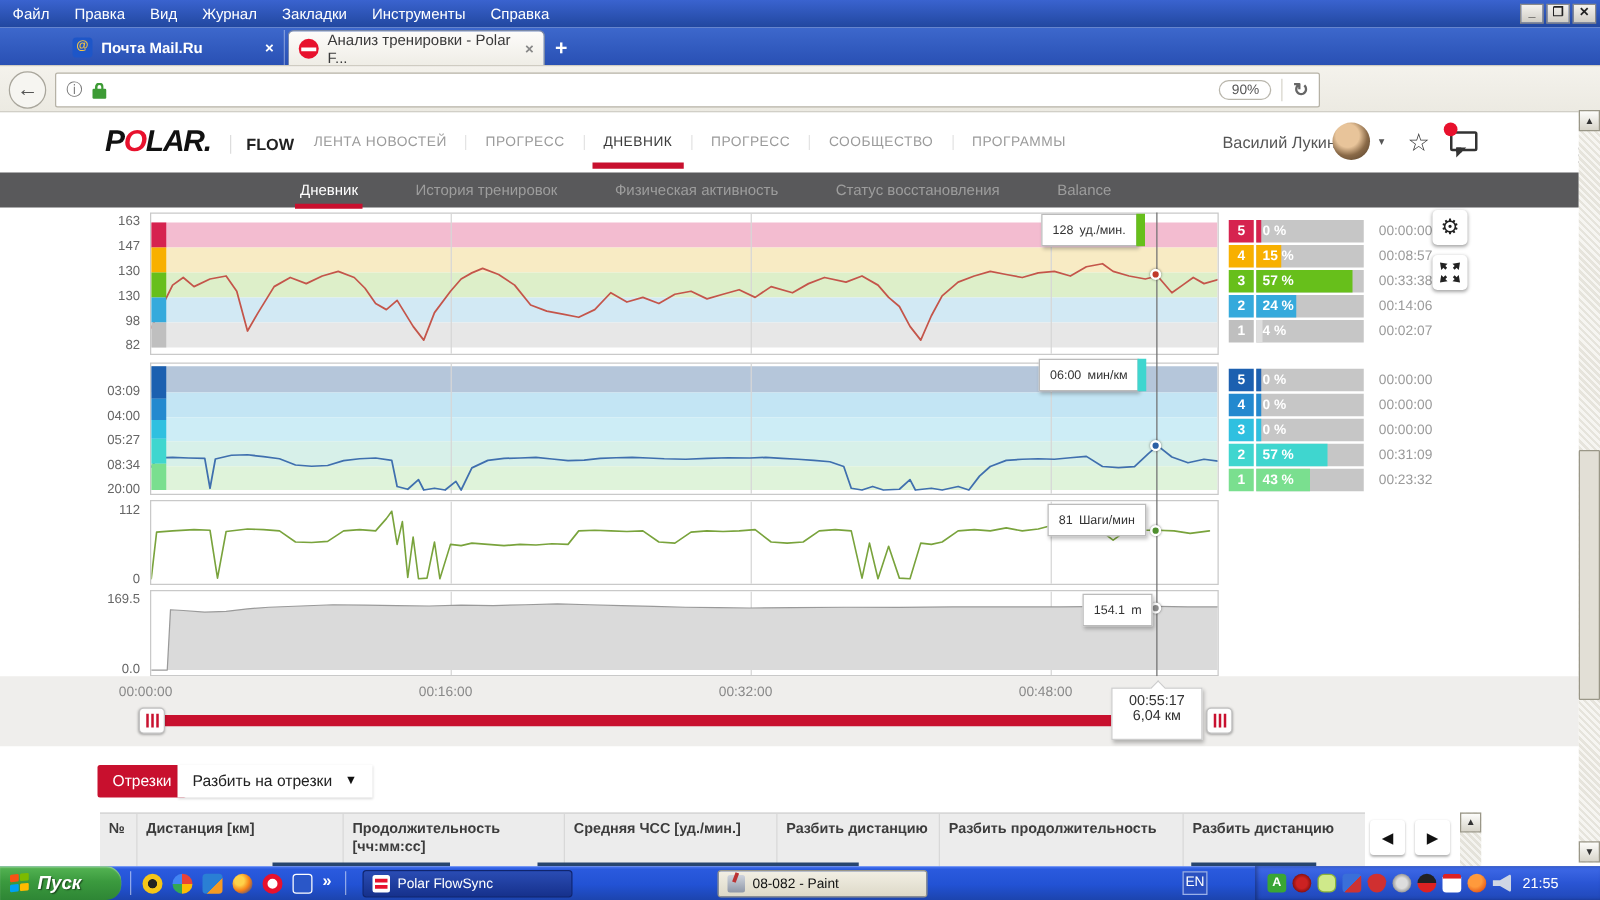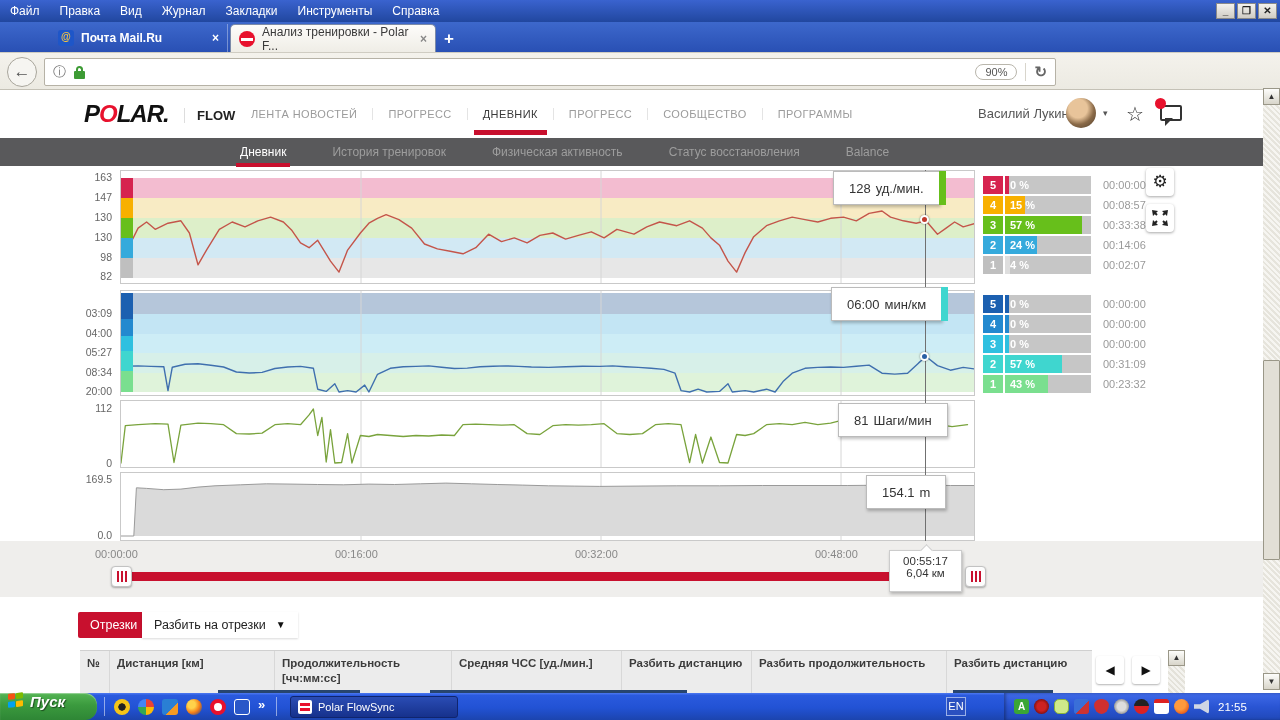--- a/index.html
+++ b/index.html
@@ -70,21 +70,21 @@
 
   
   .chart{left:120px;width:855px;background:#fff;border:1px solid #c9c9c9;overflow:hidden;}
   .chart svg{position:absolute;left:0;top:0;}
   .band{position:absolute;left:0;right:0;}
   .zstrip{position:absolute;left:0;width:12px;}
   .ylab{position:absolute;width:40px;left:72px;text-align:right;font-size:10.5px;color:#666;}
   .xlab{position:absolute;top:548px;font-size:11px;color:#888;}
   #cursor-line{left:925px;top:170px;width:1px;height:371px;background:#707070;}
   .marker{position:absolute;width:9px;height:9px;border-radius:50%;border:2px solid #fff;box-shadow:0 0 2px rgba(0,0,0,.5);}
-  .tooltip{position:absolute;background:#fff;border:1px solid #bbb;box-shadow:1px 2px 3px rgba(0,0,0,.25);font-size:13px;color:#333;display:flex;align-items:center;padding:0 15px;gap:5px;height:34px;}
+  .tooltip{position:absolute;background:#fff;border:1px solid #bbb;box-shadow:1px 2px 3px rgba(0,0,0,.25);font-size:10px;color:#333;display:flex;align-items:center;padding:0 8px;gap:5px;height:26px;}
   .tooltip .ttab{position:absolute;right:-7px;top:-1px;bottom:-1px;width:7px;}
 
   
   .zrow{position:absolute;height:18px;display:flex;}
   .zbadge{width:20px;height:18px;color:#fff;font-size:11px;font-weight:bold;text-align:center;line-height:18px;}
   .zbarwrap{position:relative;width:86px;height:18px;background:#c6c6c6;margin-left:2px;}
   .zfill{position:absolute;left:0;top:0;bottom:0;}
   .zpct{position:absolute;left:5px;top:0;line-height:18px;color:#fff;font-size:11px;font-weight:bold;}
   .ztime{position:absolute;left:120px;line-height:18px;font-size:11px;color:#9a9a9a;width:70px;}
   .tool-btn{width:28px;height:28px;background:#fff;border-radius:4px;box-shadow:0 1px 3px rgba(0,0,0,.35);text-align:center;}
@@ -111,21 +111,21 @@
   #table-scroll{left:1168px;top:650px;width:17px;height:43px;background:repeating-linear-gradient(45deg,#f4f3ef 0 2px,#e4e2da 2px 4px);}
   #table-scroll-up{left:1168px;top:650px;width:17px;height:16px;background:linear-gradient(180deg,#fdfdfb,#d8d5ca);border:1px solid #9a9788;font-size:8px;line-height:14px;text-align:center;color:#333;}
 
   
   #scrollbar{left:1263px;top:88px;width:17px;height:602px;background:repeating-linear-gradient(45deg,#f6f5f1 0 2px,#e6e4dc 2px 4px);}
   .sb-btn{position:absolute;left:1263px;width:17px;height:17px;background:linear-gradient(180deg,#fdfdfb,#d8d5ca);border:1px solid #9a9788;text-align:center;font-size:8px;line-height:15px;color:#333;}
   #sb-thumb{left:1263px;top:360px;width:17px;height:200px;background:linear-gradient(90deg,#f2f0ea,#dcd9cе);background-color:#e2dfd6;border:1px solid #9a9788;border-radius:1px;}
 
   
   #taskbar{left:0;top:693px;width:1280px;height:27px;background:linear-gradient(180deg,#4d79f2 0%,#2a5ade 9%,#2252d4 55%,#1c44ae 100%);}
-  #start-btn{left:0;top:0;height:27px;width:97px;background:linear-gradient(180deg,#55b554 0%,#3b9a3e 45%,#2e8635 100%);border-radius:0 12px 12px 0;display:flex;padding-left:8px;gap:6px;box-shadow:inset 0 1px 1px rgba(255,255,255,.4);}
+  #start-btn{left:0;top:0;height:27px;width:97px;background:linear-gradient(180deg,#55b554 0%,#3b9a3e 45%,#2e8635 100%);border-radius:0 12px 12px 0;display:flex;align-items:center;padding-left:8px;gap:6px;box-shadow:inset 0 1px 1px rgba(255,255,255,.4);}
   #start-label{color:#fff;font-size:15px;font-weight:bold;font-style:italic;text-shadow:1px 1px 1px rgba(0,0,0,.5);}
   #win-flag{width:16px;height:15px;display:flex;flex-wrap:wrap;gap:1px;transform:skewY(-6deg);}
   #win-flag i{width:7px;height:6px;border-radius:1px;}
   .ql-icon{position:absolute;top:699px;width:16px;height:16px;border-radius:3px;}
   .tb-sep{position:absolute;top:697px;width:1px;height:19px;background:rgba(255,255,255,.5);}
   .task-btn{position:absolute;top:696px;height:22px;border-radius:3px;display:flex;align-items:center;gap:6px;padding:0 7px;font-size:11px;overflow:hidden;white-space:nowrap;}
   #task-flowsync{left:222px;width:172px;background:linear-gradient(180deg,#2a4cb4,#16318c);border:1px solid #10256e;color:#fff;}
   #task-firefox{left:400px;width:168px;background:linear-gradient(180deg,#fbf9f2,#e8e4d3);border:1px solid #9a9788;color:#111;font-weight:bold;}
   #task-paint{left:574px;width:168px;background:linear-gradient(180deg,#f2efe4,#ddd9c8);border:1px solid #9a9788;color:#111;}
   .tb-icon{width:14px;height:14px;flex:0 0 14px;border-radius:2px;}
@@ -486,20 +486,24 @@
   <div class="ql-icon abs firefox-ball" style="left:186px"></div>
   <div class="ql-icon abs" style="left:210px;border-radius:50%;border:4px solid #e8112d;background:#fff;width:16px;height:16px"></div>
   <div class="ql-icon abs" style="left:234px;background:#2a57c8;border:1px solid #fff"></div>
   <div class="abs" style="left:258px;top:697px;color:#fff;font-weight:bold;font-size:13px">»</div>
   <div class="tb-sep abs" style="left:276px"></div>
 
   <div id="task-flowsync" class="task-btn" style="left:290px;width:168px">
     <span class="tb-icon" id="flowsync-icon"></span>
     <span>Polar FlowSync</span>
   </div>
+  <div id="task-paint" class="task-btn">
+    <span class="tb-icon" id="paint-icon"></span>
+    <span>08-082 - Paint</span>
+  </div>
 
   <div id="en-box" class="abs">EN</div>
   <div id="tray" class="abs">
     <span class="tray-icon" style="background:#3aa635;color:#fff;font-size:10px;font-weight:bold;text-align:center;line-height:15px">A</span>
     <span class="tray-icon" style="background:radial-gradient(circle,#c22 0 40%,#811 70%);border-radius:50%"></span>
     <span class="tray-icon" style="background:#cfe98a;border:1px solid #8ab33a;border-radius:5px"></span>
     <span class="tray-icon" style="background:linear-gradient(135deg,#3a6fd8 55%,#c33 55%)"></span>
     <span class="tray-icon" style="background:#d03030;border-radius:50% 50% 50% 50%/40% 40% 60% 60%"></span>
     <span class="tray-icon" style="background:radial-gradient(circle,#ddd 0 40%,#999 70%);border-radius:50%"></span>
     <span class="tray-icon" style="background:linear-gradient(180deg,#222 50%,#d22 50%);border-radius:50%"></span>

